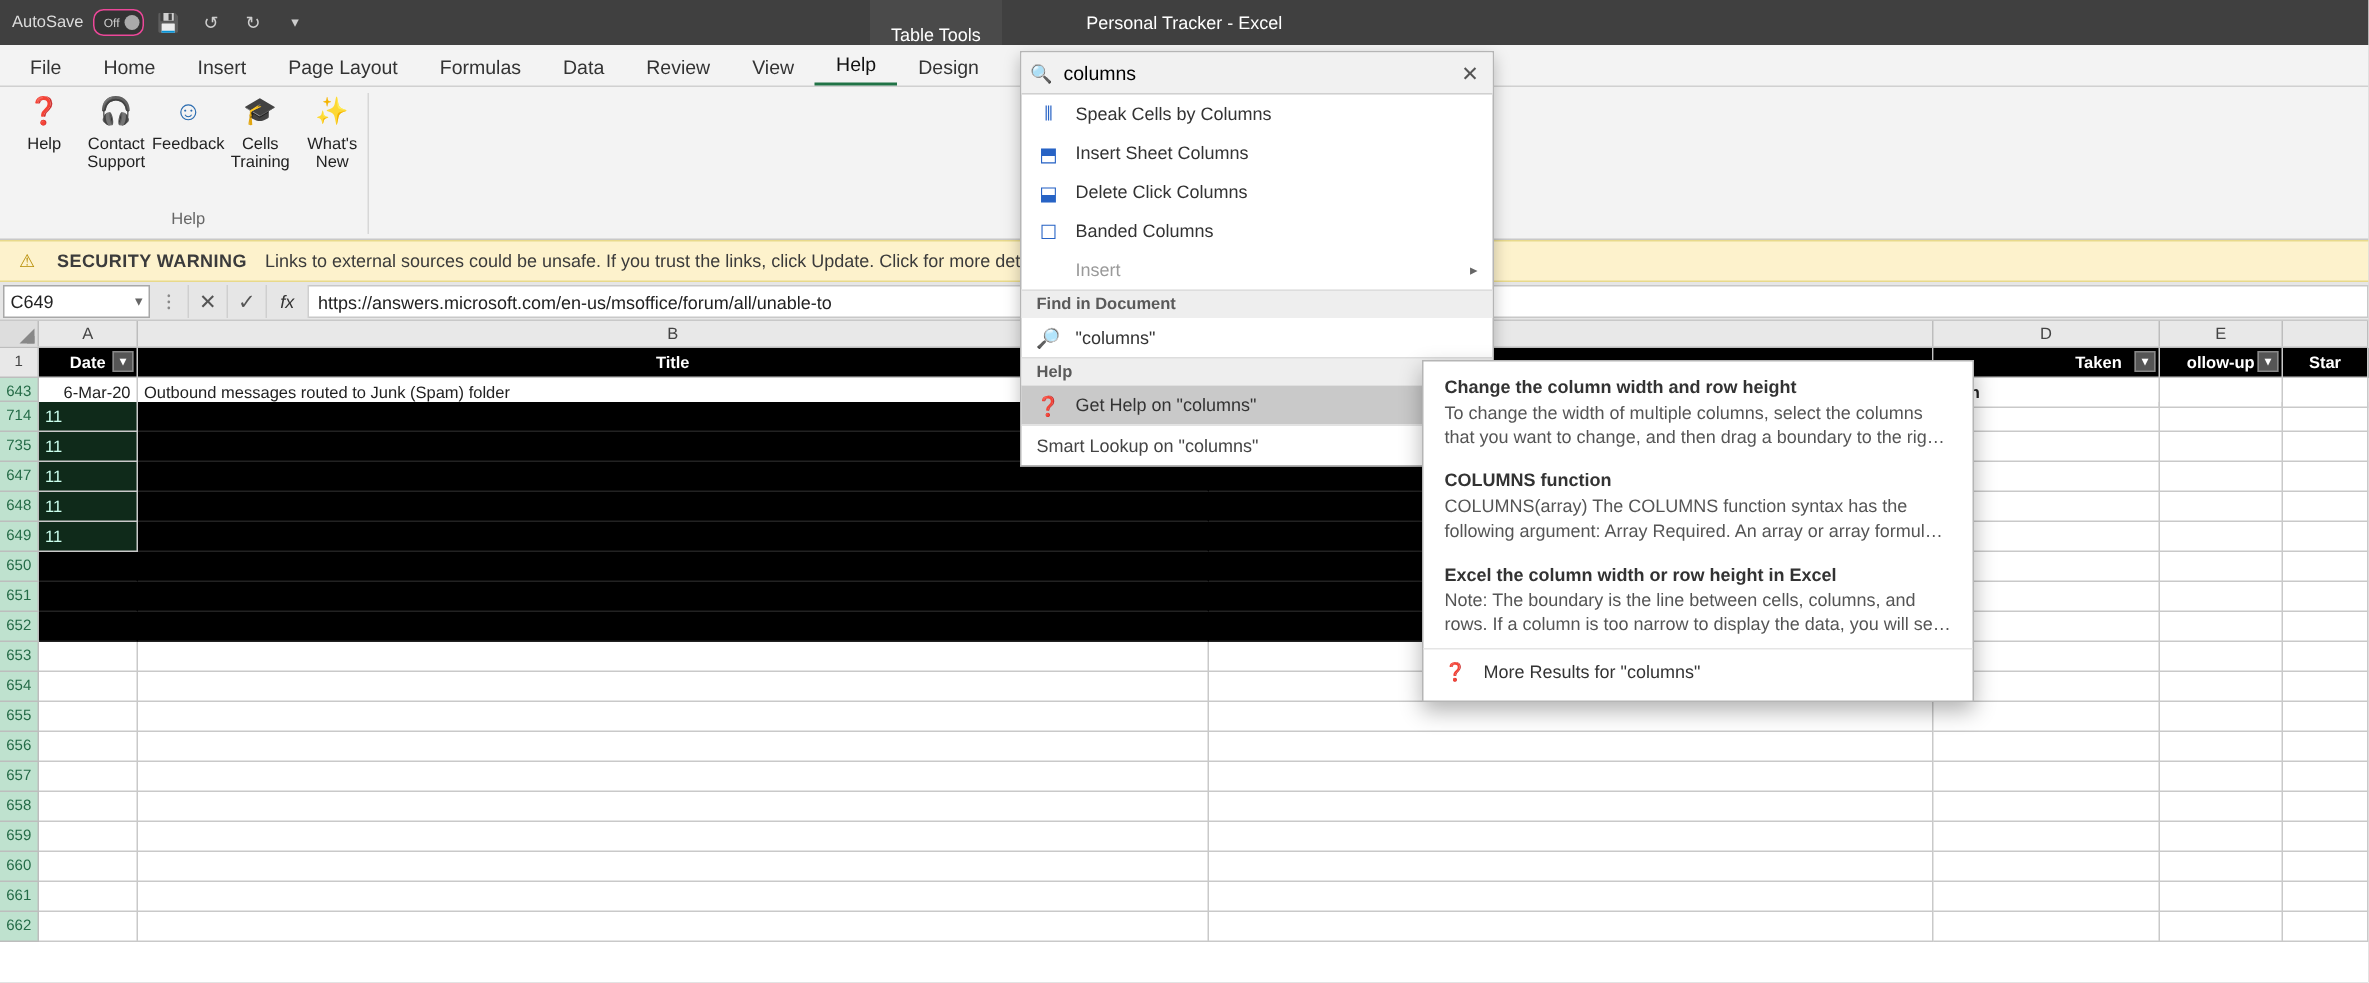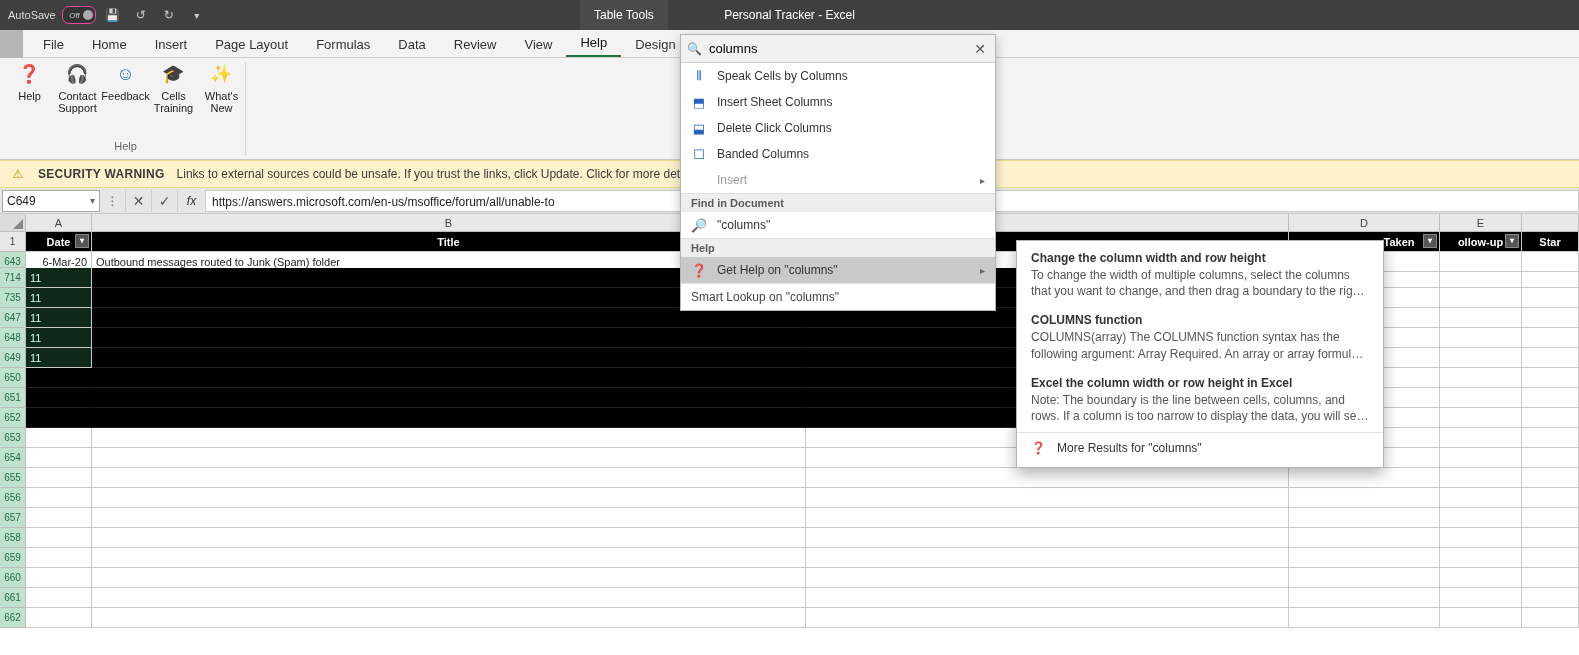--- a/index.html
+++ b/index.html
@@ -28,34 +28,33 @@
   .autosave .pill {
     width:34px; height:18px; border:1px solid #ec4899; border-radius:7px;
     display:flex; align-items:center; justify-content:flex-end; padding:0 2px;
     background:#333;
   }
   .autosave .pill .knob { width:10px; height:10px; border-radius:50%; background:#aaa; }
   .autosave .pill .offtxt { font-size:8px; color:#ccc; margin-right:3px;}
   .qat-btn { width:22px; height:22px; display:flex; align-items:center; justify-content:center; color:#ddd; opacity:.9;}
   .table-tools-tab {
     position:absolute; left:580px; top:0; padding:0 14px; height:30px;
-    background:#4a4a4a; color:#fff; font-size:12px; display:flex; align-items:center;
+    background:#4a4a4a; color:#fff; font-size:12px; display:flex; align-items:flex-end;
   }
   .doc-title { position:absolute; left:0; right:0; text-align:center; font-size:12px; color:#fff; }
 
   
   .ribbon-tabs {
     background: #f3f3f3;
     height: 28px;
     display:flex; align-items:flex-end;
     padding:0 6px;
     border-bottom:1px solid #d0d0d0;
     color:#333;
     position:relative;
-    margin-left:23px;
   }
   .rtab { padding:6px 14px 5px; font-size:13px; cursor:default;}
   .rtab.active { border-bottom:2px solid #217346; color:#111;}
 
   
   .ribbon-body {
     background: #f3f3f3;
     height: 102px;
     display:flex; align-items:flex-start;
     border-bottom:1px solid #c8c8c8;
@@ -131,21 +130,21 @@
   .tm-item { display:flex; align-items:center; height:26px; padding:0 10px; gap:10px;}
   .tm-item.disabled { color:#9a9a9a;}
   .tm-item .ico { width:16px; height:16px; display:flex; align-items:center; justify-content:center; color:#2763c5; font-size:13px;}
   .tm-item .arrow { margin-left:auto; font-size:10px; color:#666;}
   .tm-section { background:#eeeeee; color:#5a5a5a; font-weight:600; padding:3px 10px; font-size:11px; border-top:1px solid #ddd;}
   .tm-item.hovered { background:#c9c9c9;}
   .tm-smart { padding:6px 10px; color:#444; border-top:1px solid #e2e2e2;}
 
   
   .help-fly {
-    position:absolute; left:1016px; top:240px; width:368px;
+    position:absolute; left:948px; top:240px; width:368px;
     background:#fff; border:1px solid #b5b5b5; box-shadow:0 6px 14px rgba(0,0,0,.3);
     z-index:60; font-size:12px; color:#333; padding:4px 0;
   }
   .help-fly .hitem { padding:6px 14px 8px; }
   .help-fly .htitle { font-weight:600; margin-bottom:2px;}
   .help-fly .hbody { color:#555; line-height:1.35;}
   .help-fly .more { display:flex; align-items:center; gap:10px; padding:8px 14px; border-top:1px solid #e5e5e5;}
   .help-fly .more .ico{ width:16px; color:#2b6cb0;}
 </style>
 </head>

